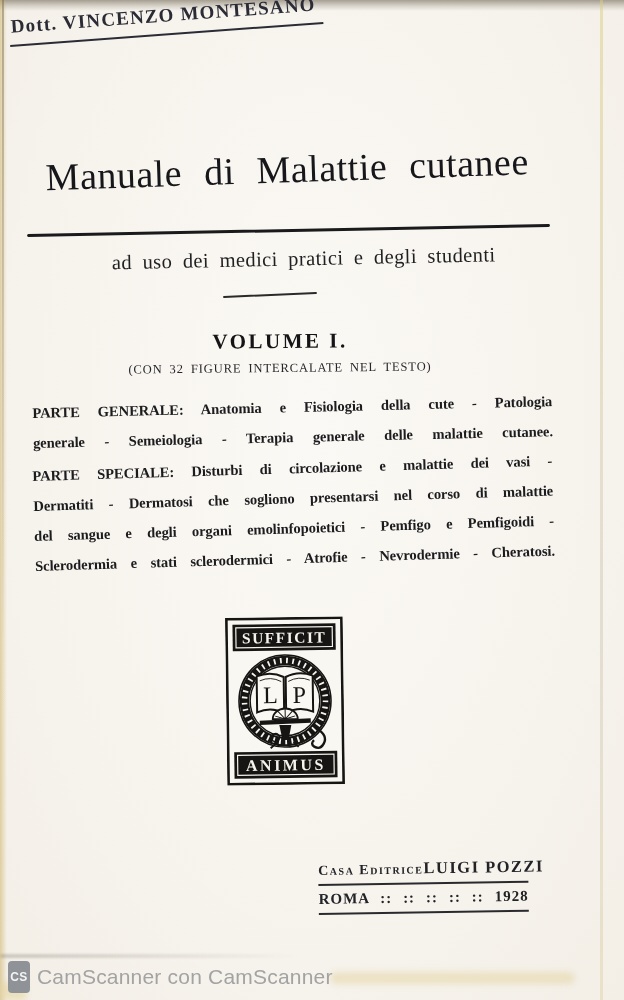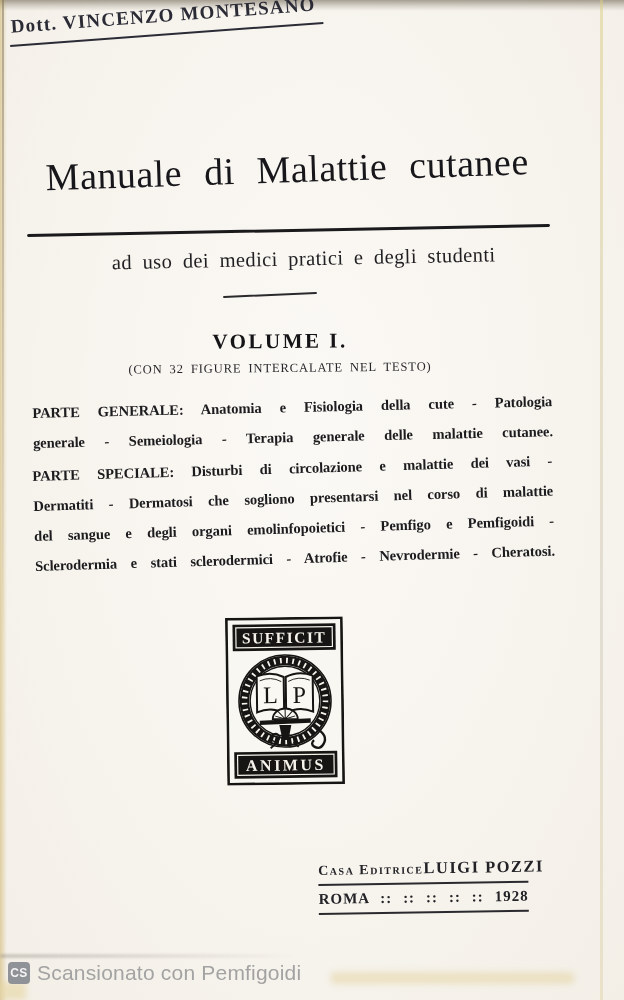--- a/index.html
+++ b/index.html
@@ -52,21 +52,21 @@
   .publisher{position:absolute;left:318px;top:860px;width:210px;transform:rotate(-.9deg);transform-origin:left top;color:#232227;}
   .pub-line1{display:flex;justify-content:space-between;align-items:baseline;
     border-bottom:2px solid #2a292e;padding-bottom:4px;white-space:nowrap;}
   .pub-imprint{font-variant:small-caps;font-weight:bold;font-size:14px;letter-spacing:1.5px;}
   .pub-name{font-weight:bold;font-size:16.5px;letter-spacing:1.5px;}
   .pub-line2{border-bottom:2px solid #2a292e;padding:5px 0 5px 0;font-weight:bold;font-size:15px;
     letter-spacing:1px;text-align:justify;text-align-last:justify;-moz-text-align-last:justify;}
   
   .watermark{position:absolute;left:8px;top:961px;display:flex;align-items:center;gap:7px;
     font-family:"Liberation Sans","DejaVu Sans",sans-serif;}
-  .cs-badge{width:22px;height:22px;border-radius:4px;background:#8f9397;display:flex;align-items:center;
+  .cs-badge{width:22px;height:32px;border-radius:4px;background:#8f9397;display:flex;align-items:center;
     justify-content:center;color:#f4f4f4;font-size:12px;font-weight:bold;letter-spacing:.5px;}
   .wm-text{font-size:21px;color:#a3a3a3;letter-spacing:.2px;}
 </style>
 </head>
 <body>
 
 <div id="page">
 
   <div class="edge-top"></div>
   <div class="edge-left"></div>
@@ -140,16 +140,16 @@
   <div class="publisher">
     <div class="pub-line1">
       <span class="pub-imprint">Casa Editrice</span>
       <span class="pub-name">LUIGI POZZI</span>
     </div>
     <div class="pub-line2">ROMA :: :: :: :: :: 1928</div>
   </div>
 
   <div class="watermark">
     <div class="cs-badge">CS</div>
-    <div class="wm-text">Scansionato con Pemfigoidi</div>
+    <div class="wm-text">CamScanner con CamScanner</div>
   </div>
 
 </div>
 
 </body></html>

